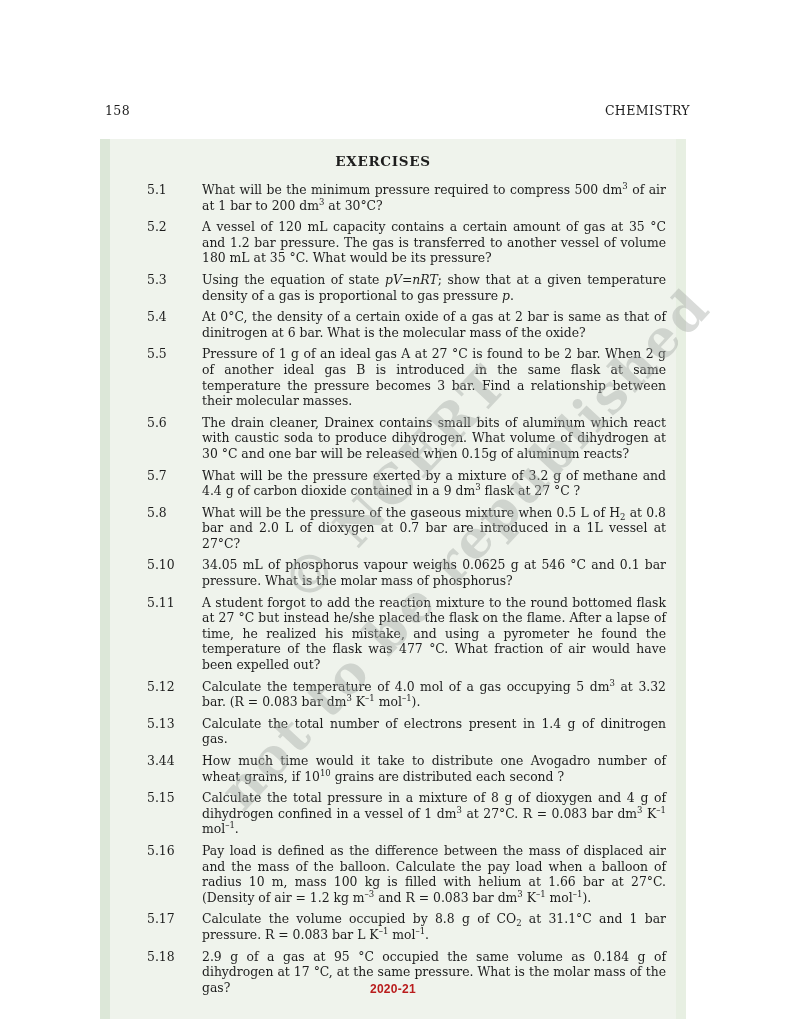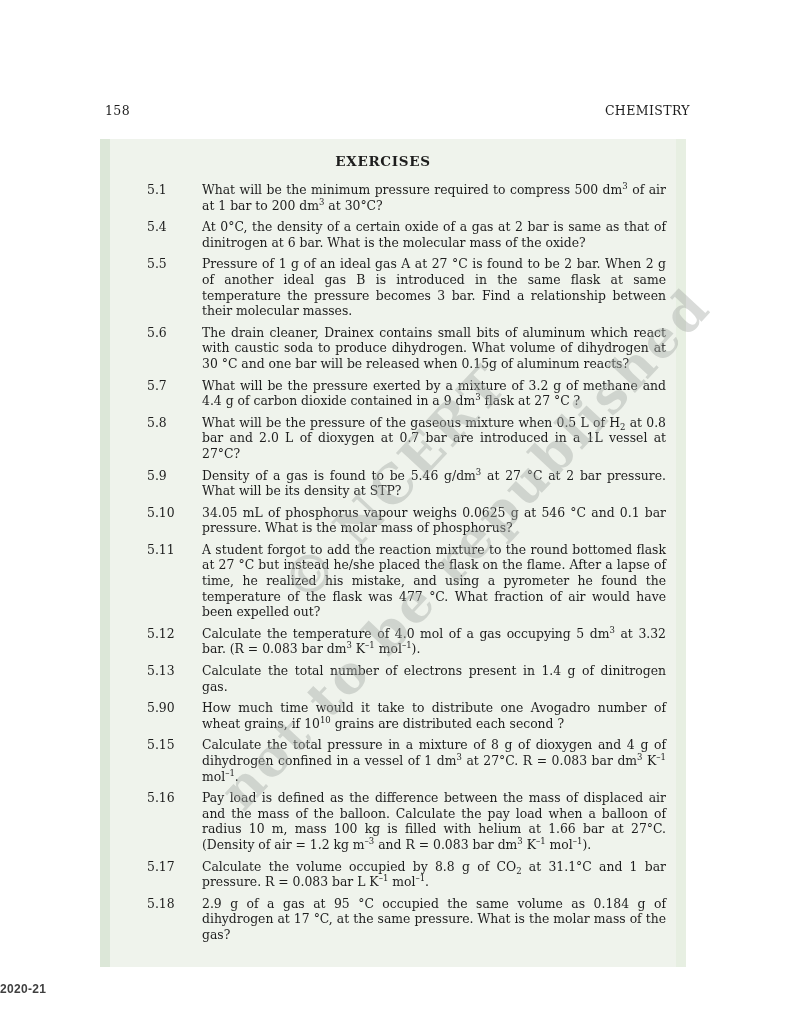--- a/index.html
+++ b/index.html
@@ -60,22 +60,23 @@
     font-family:"DejaVu Serif",serif;
     font-size:52px;font-weight:bold;letter-spacing:3px;
     line-height:1.85;
     color:var(--watermark);
     opacity:0.42;
     pointer-events:none;
     white-space:nowrap;
   }
   .page-footer{
     position:absolute;left:0;right:0;top:982px;
+    text-align:center;
     font-family:"Liberation Sans",sans-serif;
-    font-size:12px;font-weight:bold;color:#404040;
+    font-size:12px;font-weight:bold;color:#b91c1c;
     letter-spacing:0.3px;
   }
 </style>
 </head>
 <body>
 
 <div class="page">
 
   <div class="running-head">
     <span>158</span>
@@ -85,21 +86,29 @@
   <section class="exercise-panel">
     <div class="panel-edge left"></div>
     <div class="panel-edge right"></div>
     <h2 class="panel-title">EXERCISES</h2>
     <ol class="exercise-list">
   <li class="exercise-item">
     <span class="ex-num">5.1</span>
     <span class="ex-text">What will be the minimum pressure required to compress 500 dm<sup>3</sup> of air at 1 bar to 200 dm<sup>3</sup> at 30°C?</span>
   </li>
 
+  <li class="exercise-item">
+    <span class="ex-num">5.2</span>
+    <span class="ex-text">A vessel of 120 mL capacity contains a certain amount of gas at 35 °C and 1.2 bar pressure. The gas is transferred to another vessel of volume 180 mL at 35 °C. What would be its pressure?</span>
+  </li>
 
+  <li class="exercise-item">
+    <span class="ex-num">5.3</span>
+    <span class="ex-text">Using the equation of state <em>pV</em>=<em>nRT</em>; show that at a given temperature density of a gas is proportional to gas pressure <em>p</em>.</span>
+  </li>
 
   <li class="exercise-item">
     <span class="ex-num">5.4</span>
     <span class="ex-text">At 0°C, the density of a certain oxide of a gas at 2 bar is same as that of dinitrogen at 6 bar. What is the molecular mass of the oxide?</span>
   </li>
 
   <li class="exercise-item">
     <span class="ex-num">5.5</span>
     <span class="ex-text">Pressure of 1 g of an ideal gas A at 27 °C is found to be 2 bar. When 2 g of another ideal gas B is introduced in the same flask at same temperature the pressure becomes 3 bar. Find a relationship between their molecular masses.</span>
   </li>
@@ -112,24 +121,20 @@
   <li class="exercise-item">
     <span class="ex-num">5.7</span>
     <span class="ex-text">What will be the pressure exerted by a mixture of 3.2 g of methane and 4.4 g of carbon dioxide contained in a 9 dm<sup>3</sup> flask at 27 °C ?</span>
   </li>
 
   <li class="exercise-item">
     <span class="ex-num">5.8</span>
     <span class="ex-text">What will be the pressure of the gaseous mixture when 0.5 L of H<sub>2</sub> at 0.8 bar and 2.0 L of dioxygen at 0.7 bar are introduced in a 1L vessel at 27°C?</span>
   </li>
 
-  <li class="exercise-item">
-    <span class="ex-num">5.9</span>
-    <span class="ex-text">Density of a gas is found to be 5.46 g/dm<sup>3</sup> at 27 °C at 2 bar pressure. What will be its density at STP?</span>
-  </li>
 
   <li class="exercise-item">
     <span class="ex-num">5.10</span>
     <span class="ex-text">34.05 mL of phosphorus vapour weighs 0.0625 g at 546 °C and 0.1 bar pressure. What is the molar mass of phosphorus?</span>
   </li>
 
   <li class="exercise-item">
     <span class="ex-num">5.11</span>
     <span class="ex-text">A student forgot to add the reaction mixture to the round bottomed flask at 27 °C but instead he/she placed the flask on the flame. After a lapse of time, he realized his mistake, and using a pyrometer he found the temperature of the flask was 477 °C. What fraction of air would have been expelled out?</span>
   </li>
@@ -138,21 +143,21 @@
     <span class="ex-num">5.12</span>
     <span class="ex-text">Calculate the temperature of 4.0 mol of a gas occupying 5 dm<sup>3</sup> at 3.32 bar. (R = 0.083 bar dm<sup>3</sup> K<sup>–1</sup> mol<sup>–1</sup>).</span>
   </li>
 
   <li class="exercise-item">
     <span class="ex-num">5.13</span>
     <span class="ex-text">Calculate the total number of electrons present in 1.4 g of dinitrogen gas.</span>
   </li>
 
   <li class="exercise-item">
-    <span class="ex-num">5.90</span>
+    <span class="ex-num">3.44</span>
     <span class="ex-text">How much time would it take to distribute one Avogadro number of wheat grains, if 10<sup>10</sup> grains are distributed each second ?</span>
   </li>
 
   <li class="exercise-item">
     <span class="ex-num">5.15</span>
     <span class="ex-text">Calculate the total pressure in a mixture of 8 g of dioxygen and 4 g of dihydrogen confined in a vessel of 1 dm<sup>3</sup> at 27°C. R = 0.083 bar dm<sup>3</sup> K<sup>–1</sup> mol<sup>–1</sup>.</span>
   </li>
 
   <li class="exercise-item">
     <span class="ex-num">5.16</span>

